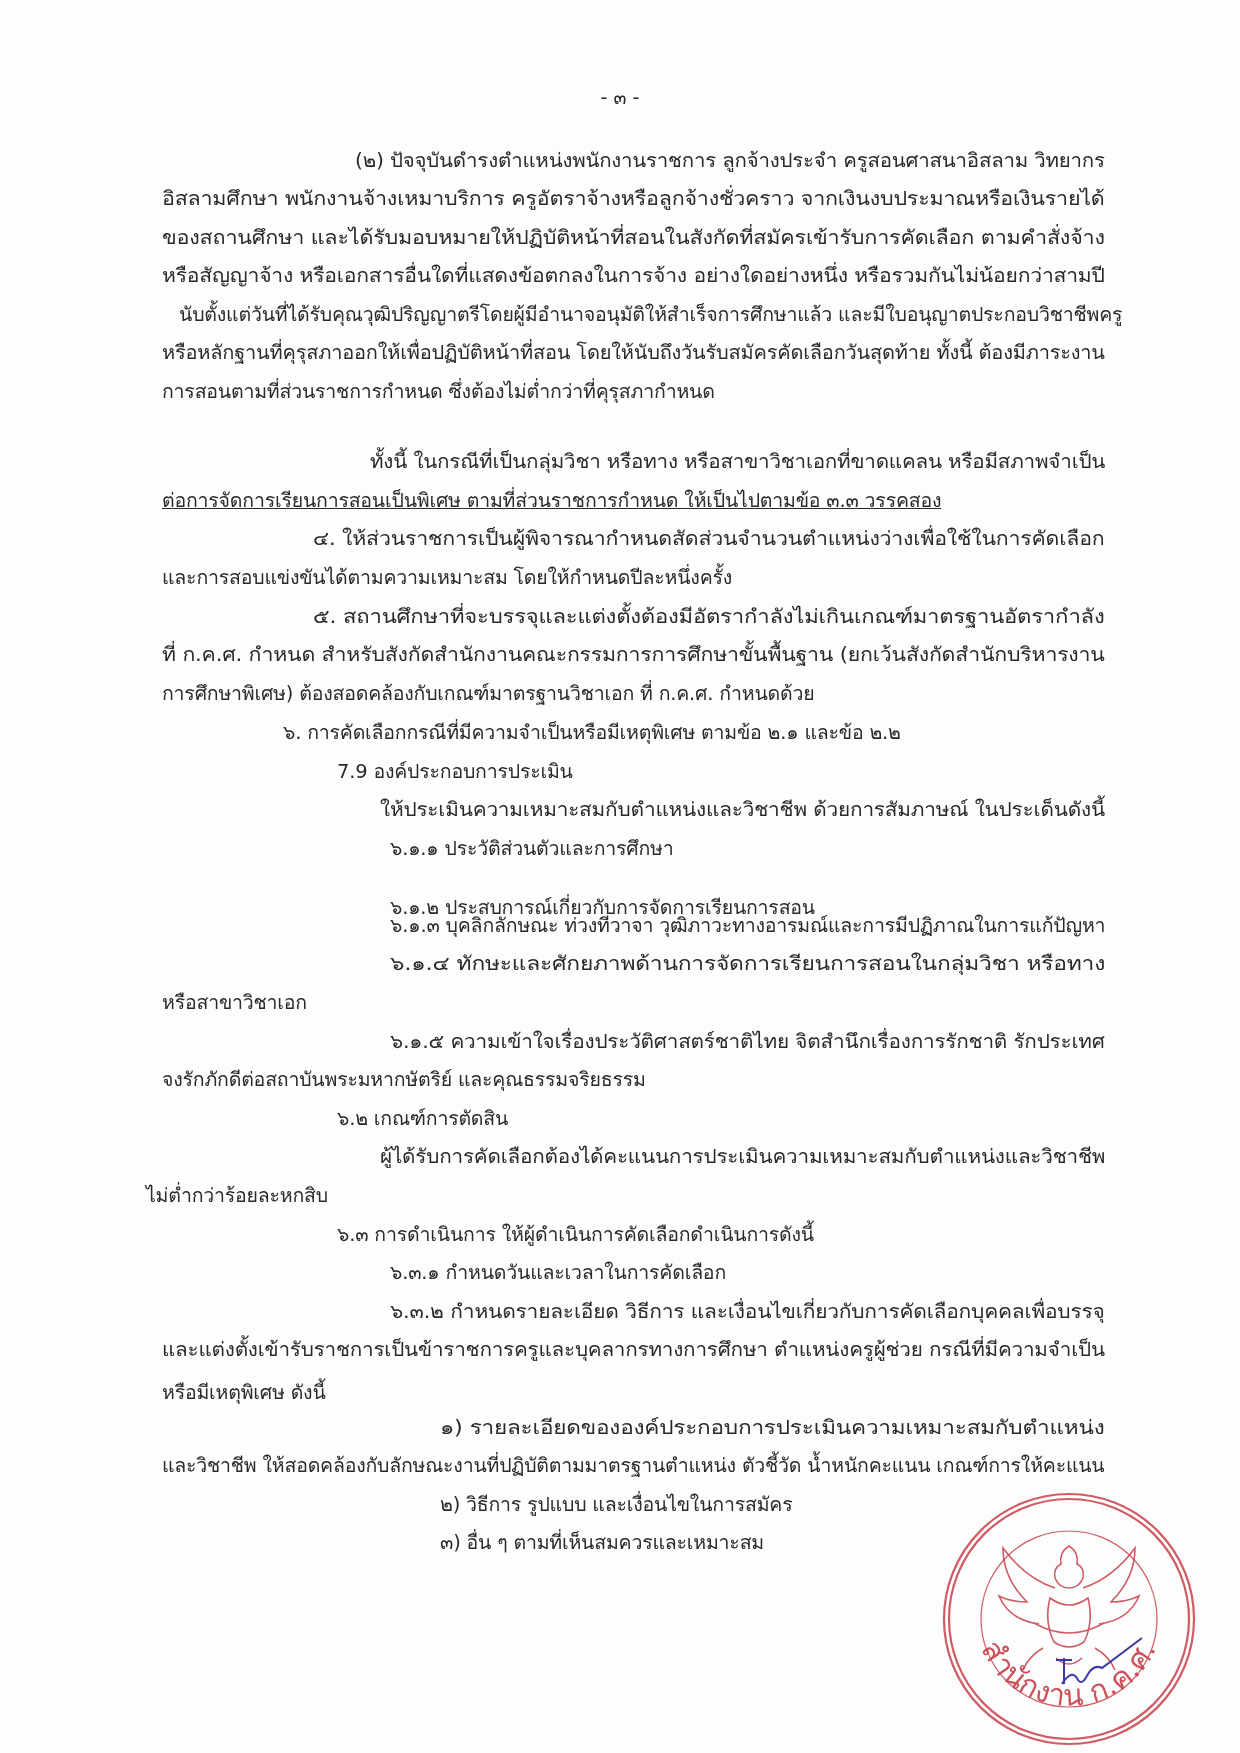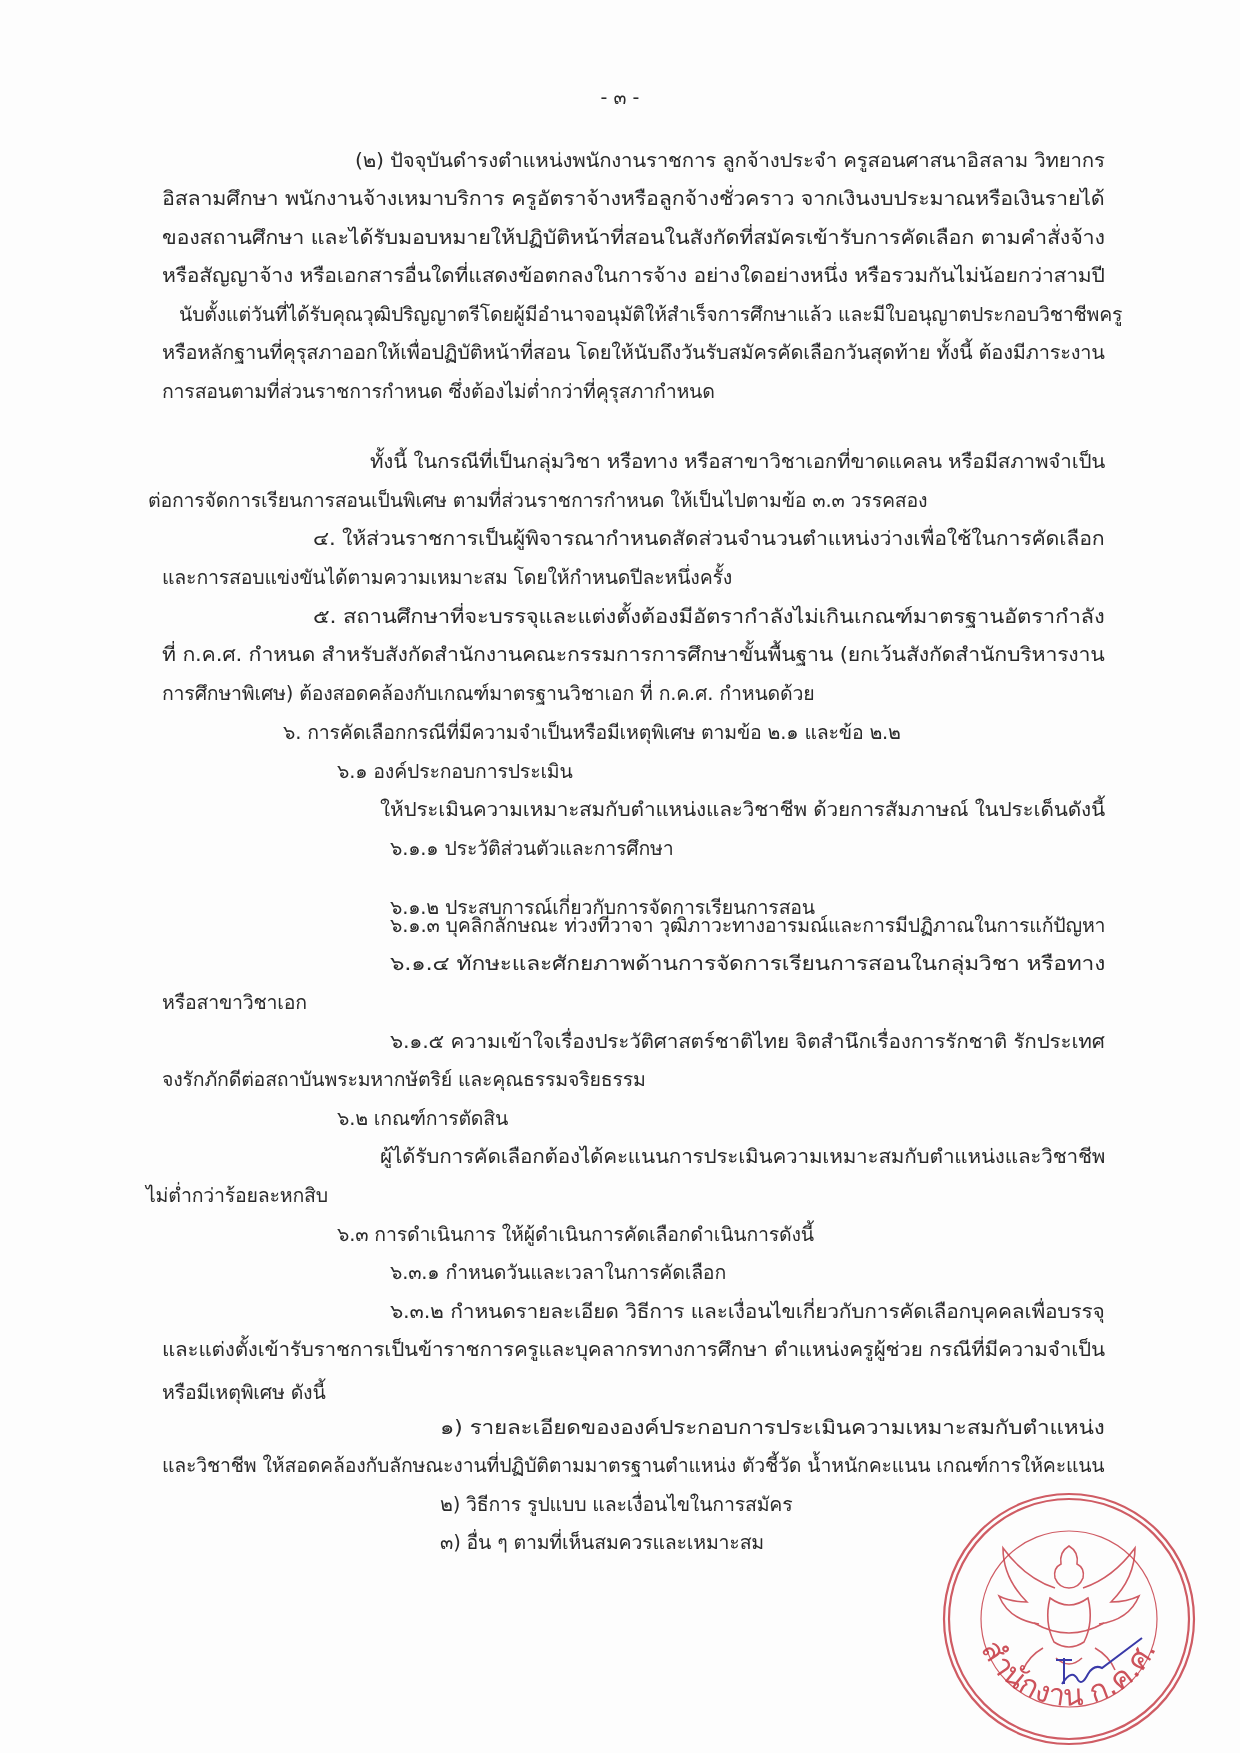--- a/index.html
+++ b/index.html
@@ -18,28 +18,28 @@
   <div class="pagenum">- ๓ -</div>
   <div id="body-lines">
       <div class="line" style="left: 355px; top: 147px; transform: scaleX(1.0475);">(๒) ปัจจุบันดำรงตำแหน่งพนักงานราชการ ลูกจ้างประจำ ครูสอนศาสนาอิสลาม วิทยากร</div>
       <div class="line" style="left: 162px; top: 185px; transform: scaleX(1.1016);">อิสลามศึกษา พนักงานจ้างเหมาบริการ ครูอัตราจ้างหรือลูกจ้างชั่วคราว จากเงินงบประมาณหรือเงินรายได้</div>
       <div class="line" style="left: 162px; top: 224px; transform: scaleX(1.1068);">ของสถานศึกษา และได้รับมอบหมายให้ปฏิบัติหน้าที่สอนในสังกัดที่สมัครเข้ารับการคัดเลือก ตามคำสั่งจ้าง</div>
       <div class="line" style="left: 162px; top: 262px; transform: scaleX(1.0827);">หรือสัญญาจ้าง หรือเอกสารอื่นใดที่แสดงข้อตกลงในการจ้าง อย่างใดอย่างหนึ่ง หรือรวมกันไม่น้อยกว่าสามปี</div>
       <div class="line" style="left: 179px; top: 301px; transform: scaleX(1);">นับตั้งแต่วันที่ได้รับคุณวุฒิปริญญาตรีโดยผู้มีอำนาจอนุมัติให้สำเร็จการศึกษาแล้ว และมีใบอนุญาตประกอบวิชาชีพครู</div>
       <div class="line" style="left: 162px; top: 339px; transform: scaleX(1.025);">หรือหลักฐานที่คุรุสภาออกให้เพื่อปฏิบัติหน้าที่สอน โดยให้นับถึงวันรับสมัครคัดเลือกวันสุดท้าย ทั้งนี้ ต้องมีภาระงาน</div>
       <div class="line" style="left: 162px; top: 378px; text-align: center;">การสอนตามที่ส่วนราชการกำหนด ซึ่งต้องไม่ต่ำกว่าที่คุรุสภากำหนด</div>
       <div class="line" style="left: 370px; top: 448px; transform: scaleX(1.056);">ทั้งนี้ ในกรณีที่เป็นกลุ่มวิชา หรือทาง หรือสาขาวิชาเอกที่ขาดแคลน หรือมีสภาพจำเป็น</div>
-      <div class="line" style="left: 148px; top: 487px;">ต่อการจัดการเรียนการสอนเป็นพิเศษ ตามที่ส่วนราชการกำหนด ให้เป็นไปตามข้อ ๓.๓ วรรคสอง</div>
+      <div class="line" style="left: 162px; top: 487px; text-decoration: underline;">ต่อการจัดการเรียนการสอนเป็นพิเศษ ตามที่ส่วนราชการกำหนด ให้เป็นไปตามข้อ ๓.๓ วรรคสอง</div>
       <div class="line" style="left: 313px; top: 525px; transform: scaleX(1.0939);">๔. ให้ส่วนราชการเป็นผู้พิจารณากำหนดสัดส่วนจำนวนตำแหน่งว่างเพื่อใช้ในการคัดเลือก</div>
       <div class="line" style="left: 162px; top: 564px;">และการสอบแข่งขันได้ตามความเหมาะสม โดยให้กำหนดปีละหนึ่งครั้ง</div>
       <div class="line" style="left: 313px; top: 603px; transform: scaleX(1.133);">๕. สถานศึกษาที่จะบรรจุและแต่งตั้งต้องมีอัตรากำลังไม่เกินเกณฑ์มาตรฐานอัตรากำลัง</div>
       <div class="line" style="left: 162px; top: 641px; transform: scaleX(1.0927);">ที่ ก.ค.ศ. กำหนด สำหรับสังกัดสำนักงานคณะกรรมการการศึกษาขั้นพื้นฐาน (ยกเว้นสังกัดสำนักบริหารงาน</div>
       <div class="line" style="left: 162px; top: 680px;">การศึกษาพิเศษ) ต้องสอดคล้องกับเกณฑ์มาตรฐานวิชาเอก ที่ ก.ค.ศ. กำหนดด้วย</div>
       <div class="line" style="left: 283px; top: 719px;">๖. การคัดเลือกกรณีที่มีความจำเป็นหรือมีเหตุพิเศษ ตามข้อ ๒.๑ และข้อ ๒.๒</div>
-      <div class="line" style="left: 337px; top: 758px;">๖.๑ องค์ประกอบการประเมิน</div>
+      <div class="line" style="left: 337px; top: 758px;">7.9 องค์ประกอบการประเมิน</div>
       <div class="line" style="left: 380px; top: 796px; transform: scaleX(1.0662);">ให้ประเมินความเหมาะสมกับตำแหน่งและวิชาชีพ ด้วยการสัมภาษณ์ ในประเด็นดังนี้</div>
       <div class="line" style="left: 390px; top: 835px; text-align: right;">๖.๑.๑ ประวัติส่วนตัวและการศึกษา</div>
       <div class="line" style="left: 390px; top: 894px;">๖.๑.๒ ประสบการณ์เกี่ยวกับการจัดการเรียนการสอน</div>
       <div class="line" style="left: 390px; top: 912px; transform: scaleX(1.0014);">๖.๑.๓ บุคลิกลักษณะ ท่วงทีวาจา วุฒิภาวะทางอารมณ์และการมีปฏิภาณในการแก้ปัญหา</div>
       <div class="line" style="left: 390px; top: 950px; transform: scaleX(1.1702);">๖.๑.๔ ทักษะและศักยภาพด้านการจัดการเรียนการสอนในกลุ่มวิชา หรือทาง</div>
       <div class="line" style="left: 162px; top: 989px;">หรือสาขาวิชาเอก</div>
       <div class="line" style="left: 390px; top: 1028px; transform: scaleX(1.0624);">๖.๑.๕ ความเข้าใจเรื่องประวัติศาสตร์ชาติไทย จิตสำนึกเรื่องการรักชาติ รักประเทศ</div>
       <div class="line" style="left: 162px; top: 1066px;">จงรักภักดีต่อสถาบันพระมหากษัตริย์ และคุณธรรมจริยธรรม</div>
       <div class="line" style="left: 337px; top: 1105px;">๖.๒ เกณฑ์การตัดสิน</div>
       <div class="line" style="left: 380px; top: 1143px; transform: scaleX(1.0615);">ผู้ได้รับการคัดเลือกต้องได้คะแนนการประเมินความเหมาะสมกับตำแหน่งและวิชาชีพ</div>

